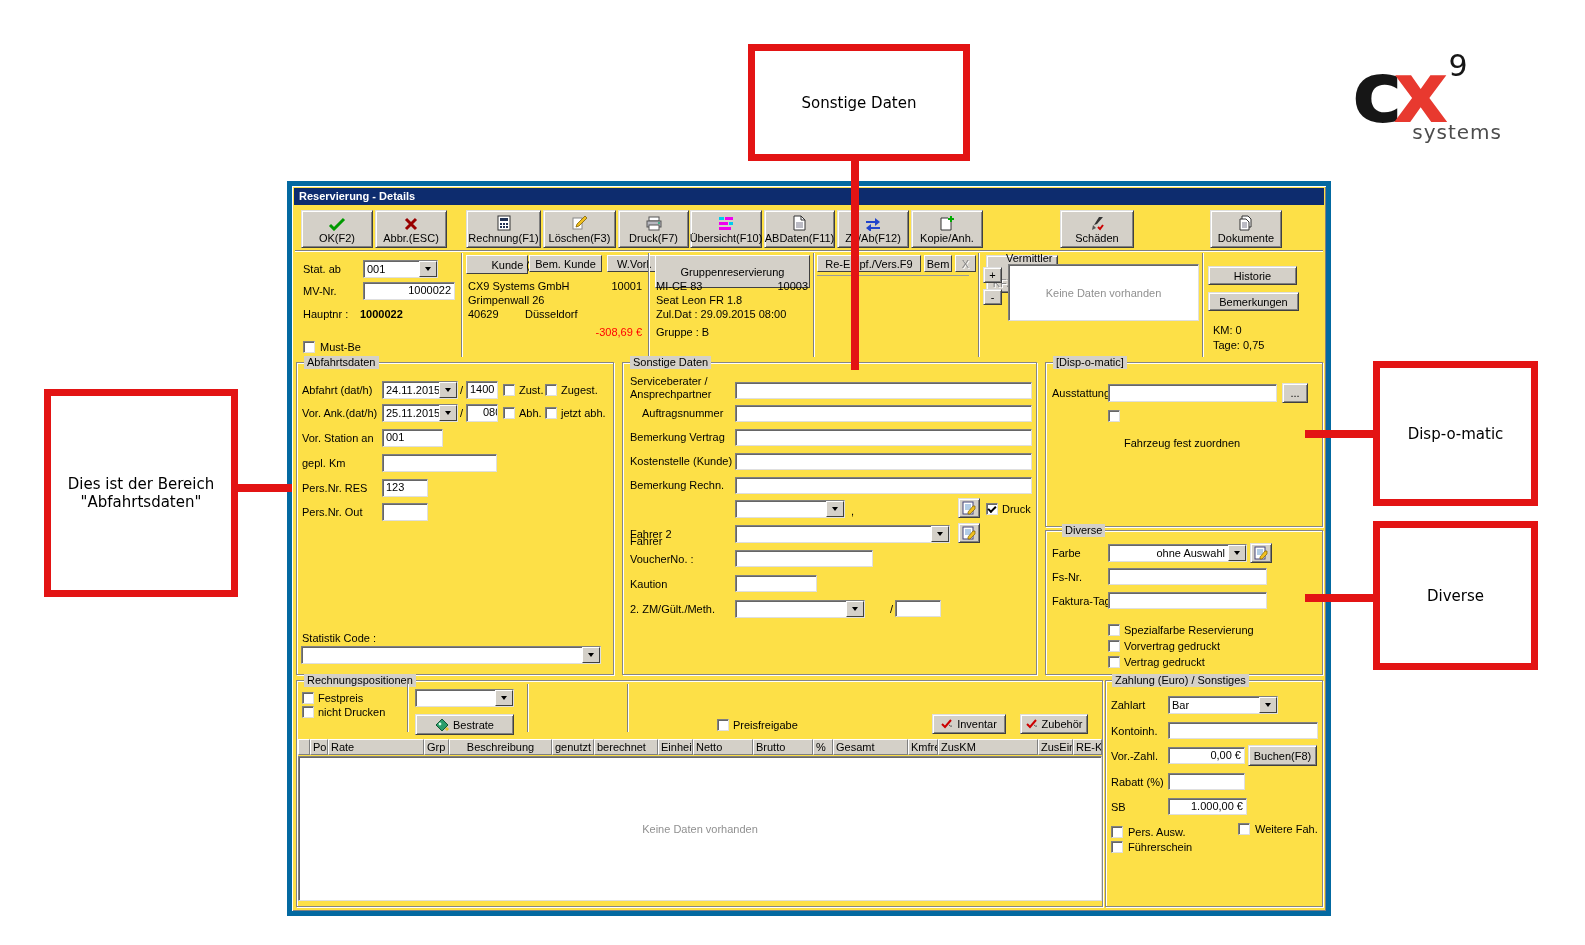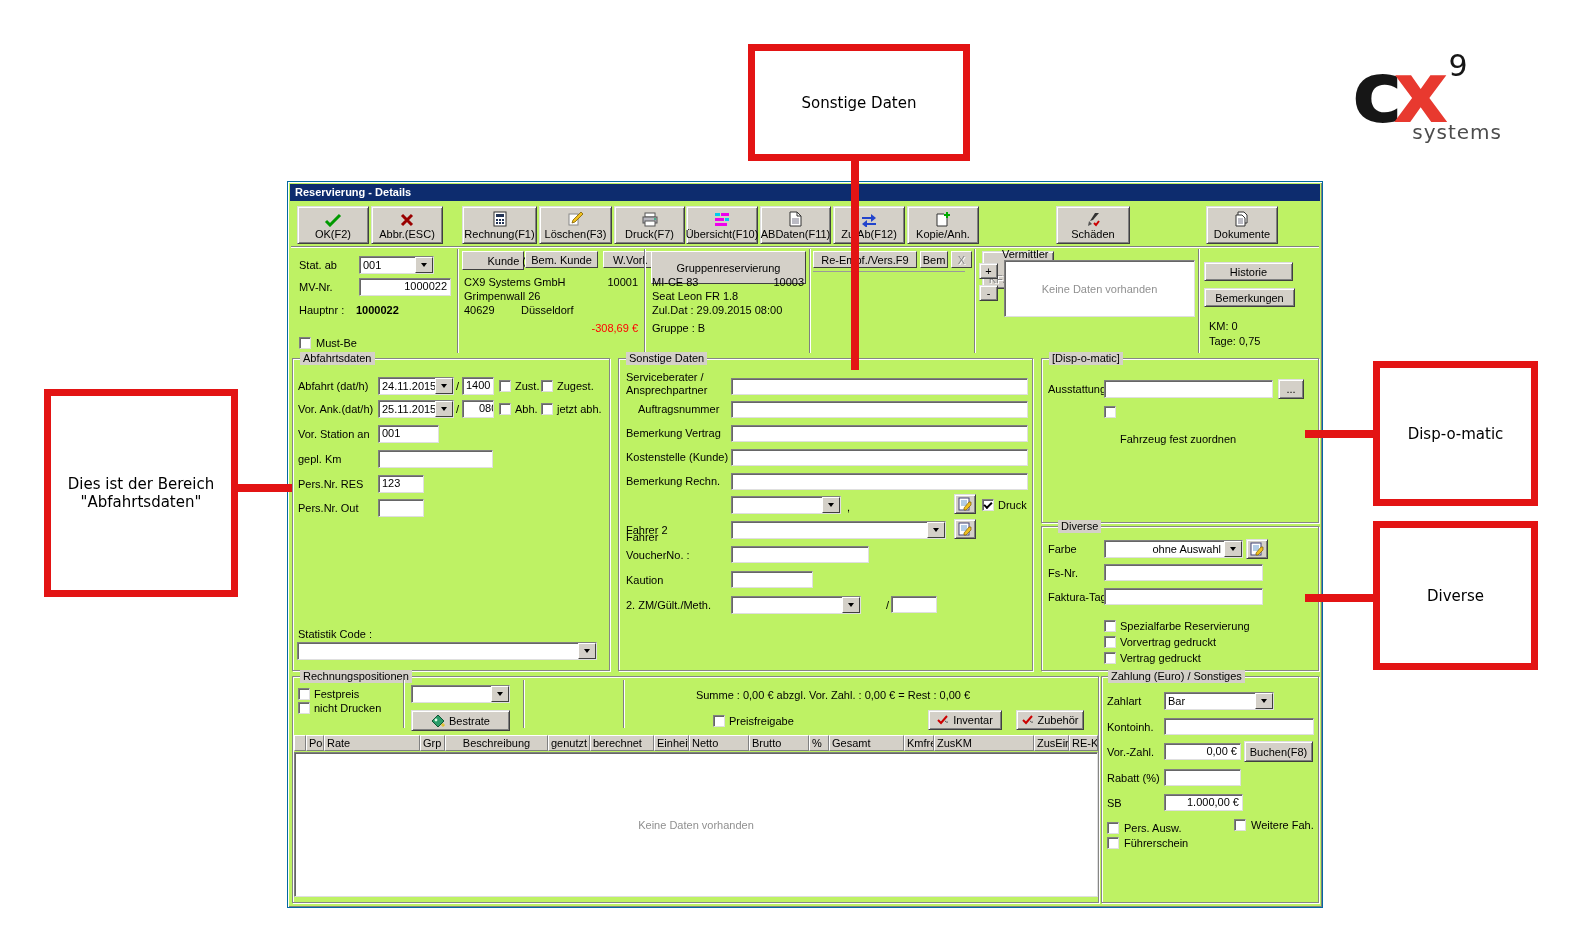--- a/index.html
+++ b/index.html
@@ -1,21 +1,21 @@
 <!DOCTYPE html>
 <html><head>
 <meta charset="utf-8">
 <style>
   html,body{margin:0;padding:0;}
   body{width:1585px;height:945px;background:#fff;position:relative;overflow:hidden;
        font-family:"Liberation Sans",sans-serif;font-size:11px;color:#000;}
   .abs{position:absolute;}
   
-  .window{left:287px;top:181px;width:1034px;height:725px;background:#bef264;
-          border:1px solid #0369a1;box-shadow:inset 1px 1px 0 #fff, inset -1px -1px 0 #808080;z-index:10;}
+  .window{left:287px;top:181px;width:1034px;height:725px;background:#fde047;
+          border:5px solid #0369a1;box-shadow:inset 1px 1px 0 #fff, inset -1px -1px 0 #808080;z-index:10;}
   .titlebar{left:2px;top:2px;right:2px;height:17px;background:#0d2c6e;}
   .titletext{color:#fff;font-weight:bold;line-height:17px;padding-left:5px;font-size:11px;}
   .raised{background:#d4d0c8;border:1px solid;border-color:#dfdfdf #404040 #404040 #dfdfdf;
           box-shadow:inset 1px 1px 0 #fff, inset -1px -1px 0 #808080;}
   .tbtn{top:24px;height:38px;display:flex;flex-direction:column;align-items:center;
         justify-content:flex-end;padding:2px 0 3px 0;box-sizing:border-box;gap:2px;}
   .tbtn .lbl{line-height:11px;white-space:nowrap;}
   .btn{display:flex;align-items:center;justify-content:center;white-space:nowrap;box-sizing:border-box;}
   .flatbtn{background:#d4d0c8;border:1px solid;border-color:#fff #404040 #404040 #fff;
            display:flex;align-items:center;justify-content:center;white-space:nowrap;box-sizing:border-box;}
@@ -456,21 +456,20 @@
         <polygon points="7,0 13,6 7,12 1,6" fill="#2a9d6a" stroke="#115533"></polygon>
         <circle cx="5" cy="5" r="1.4" fill="#d8ffe8"></circle>
         <path d="M11 9 l2 2 M12 8 l0 4 M10 10 l4 0" stroke="#e0c020" stroke-width="1"></path>
       </svg>
     <span>Bestrate</span>
   </div>
 
   <div class="abs etchv" style="left:235px;top:498px;height:48px;"></div>
   <div class="abs etchv" style="left:335px;top:498px;height:48px;"></div>
 
-  <div class="abs lab" style="left:350px;top:505px;width:390px;text-align:center;">Summe : 0,00 € abzgl. Vor. Zahl. : 0,00 € = Rest : 0,00 €</div>
   <span class="abs cb" style="left:425px;top:533px;"></span>
   <div class="abs lab" style="left:441px;top:531px;">Preisfreigabe</div>
 
   <div class="abs raised btn" style="left:640px;top:528px;width:74px;height:20px;gap:4px;">
     <svg width="12" height="10">
         <path d="M1 5 L4 8 L10 1" stroke="#cc0000" stroke-width="2" fill="none"></path>
         <path d="M8 6 q2 2 3 1" stroke="#555" stroke-width="1" fill="none"></path>
       </svg>
     <span>Inventar</span>
   </div>

